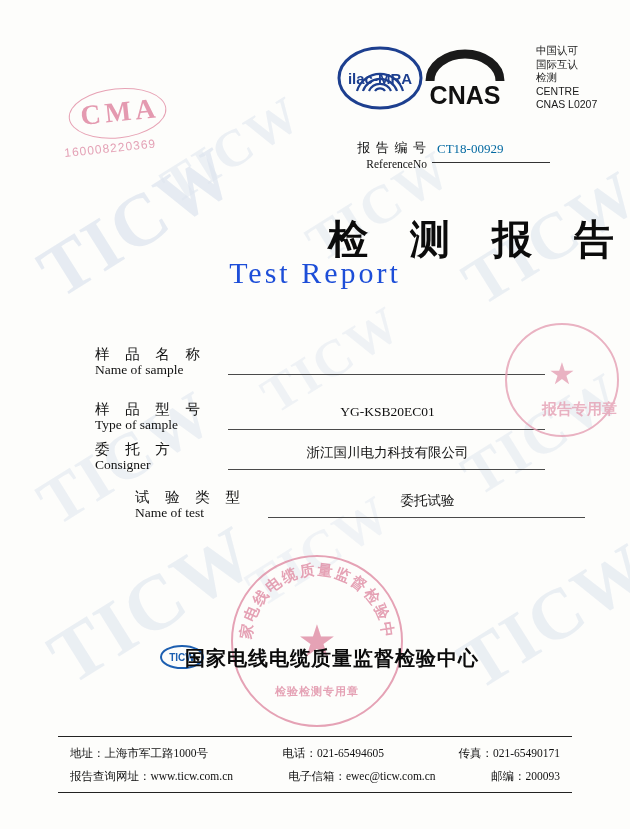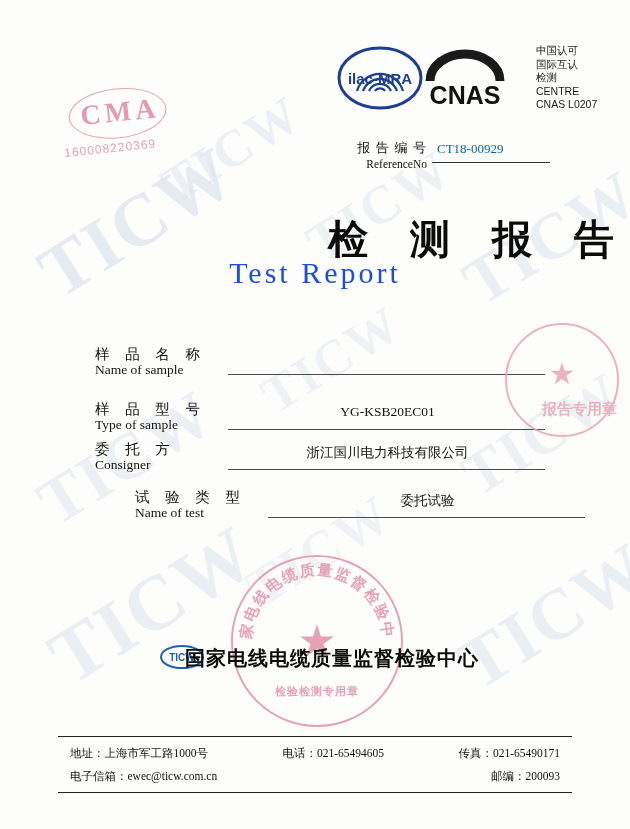--- a/index.html
+++ b/index.html
@@ -462,18 +462,19 @@
   </div>
   <div class="org-cn">国家电线电缆质量监督检验中心</div>
 
   <div class="footer-rule-top"></div>
   <div class="footer-row r1">
     <span>地址：上海市军工路1000号</span>
     <span>电话：021-65494605</span>
     <span>传真：021-65490171</span>
   </div>
   <div class="footer-row r2">
+    <span>报告查询网址：www.ticw.com.cn</span>
     <span>电子信箱：ewec@ticw.com.cn</span>
     <span>邮编：200093</span>
   </div>
   <div class="footer-rule-bottom"></div>
 
 </div>
 
 </body></html>

